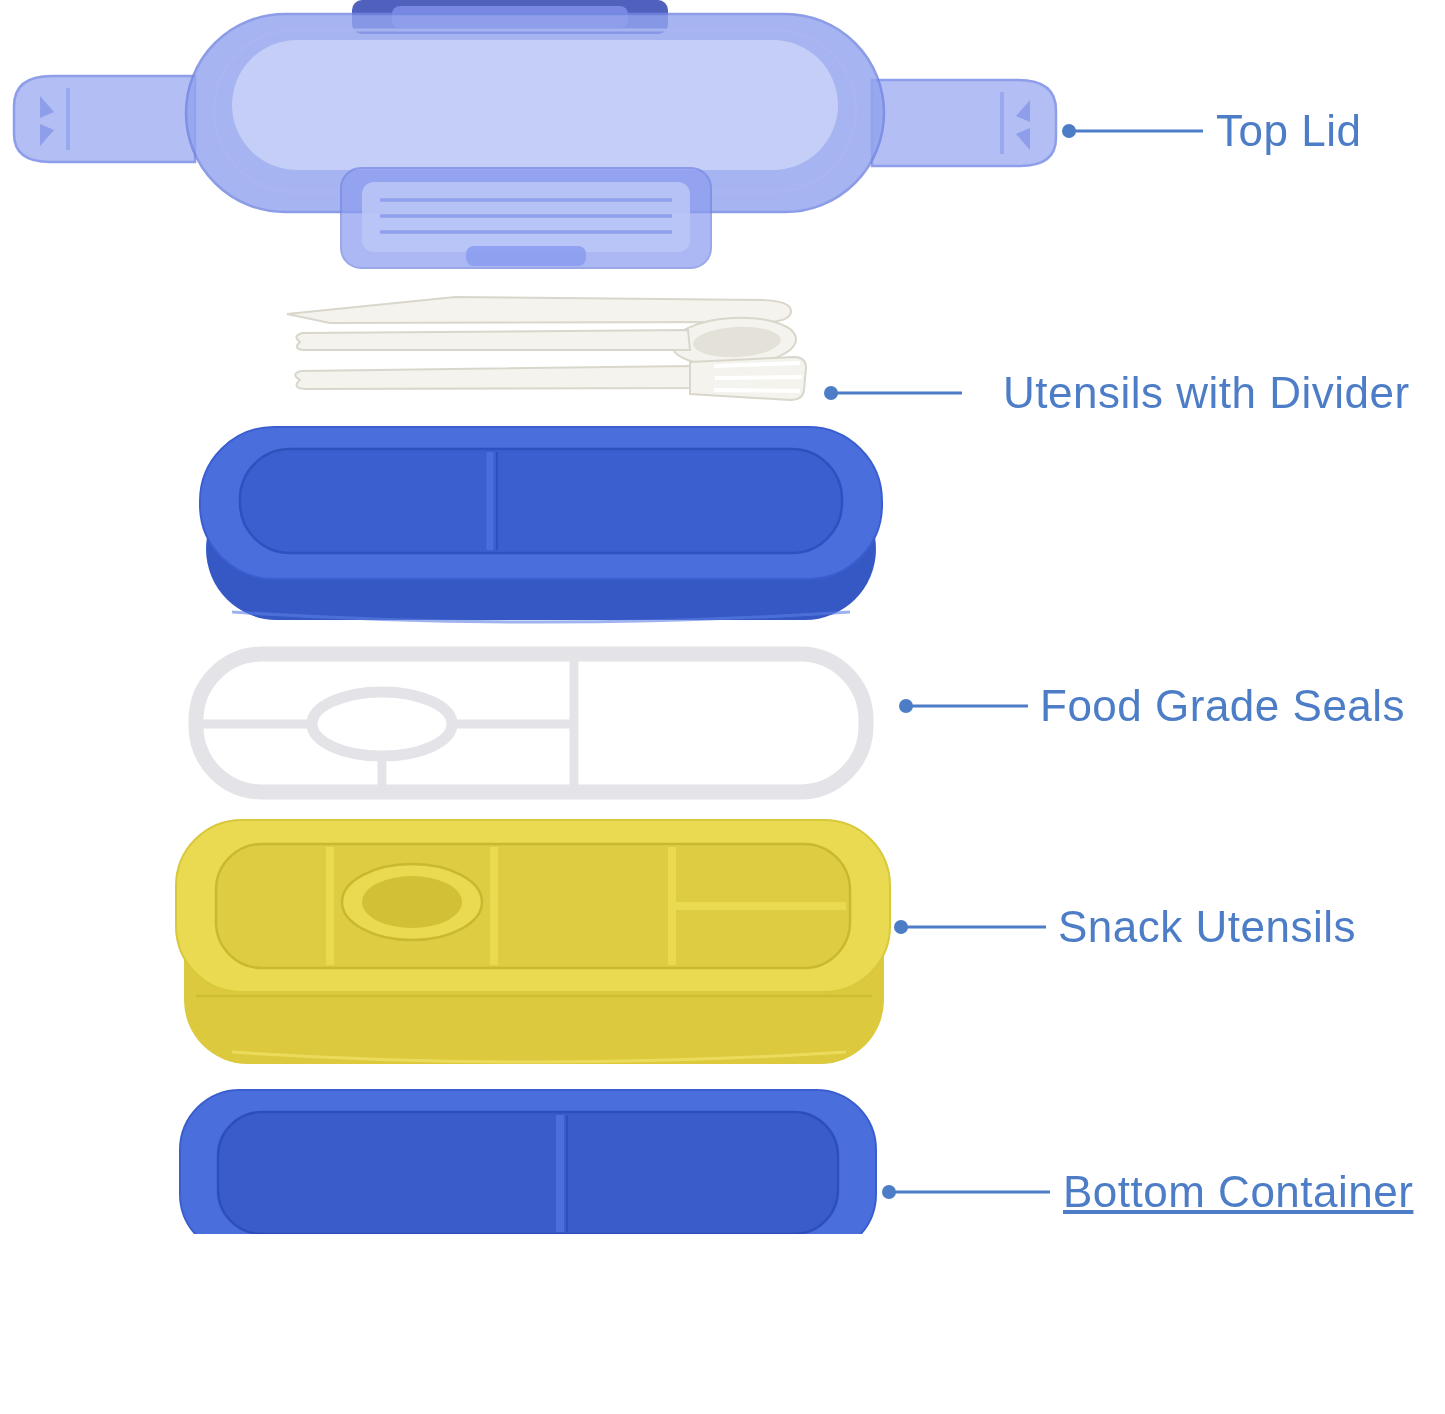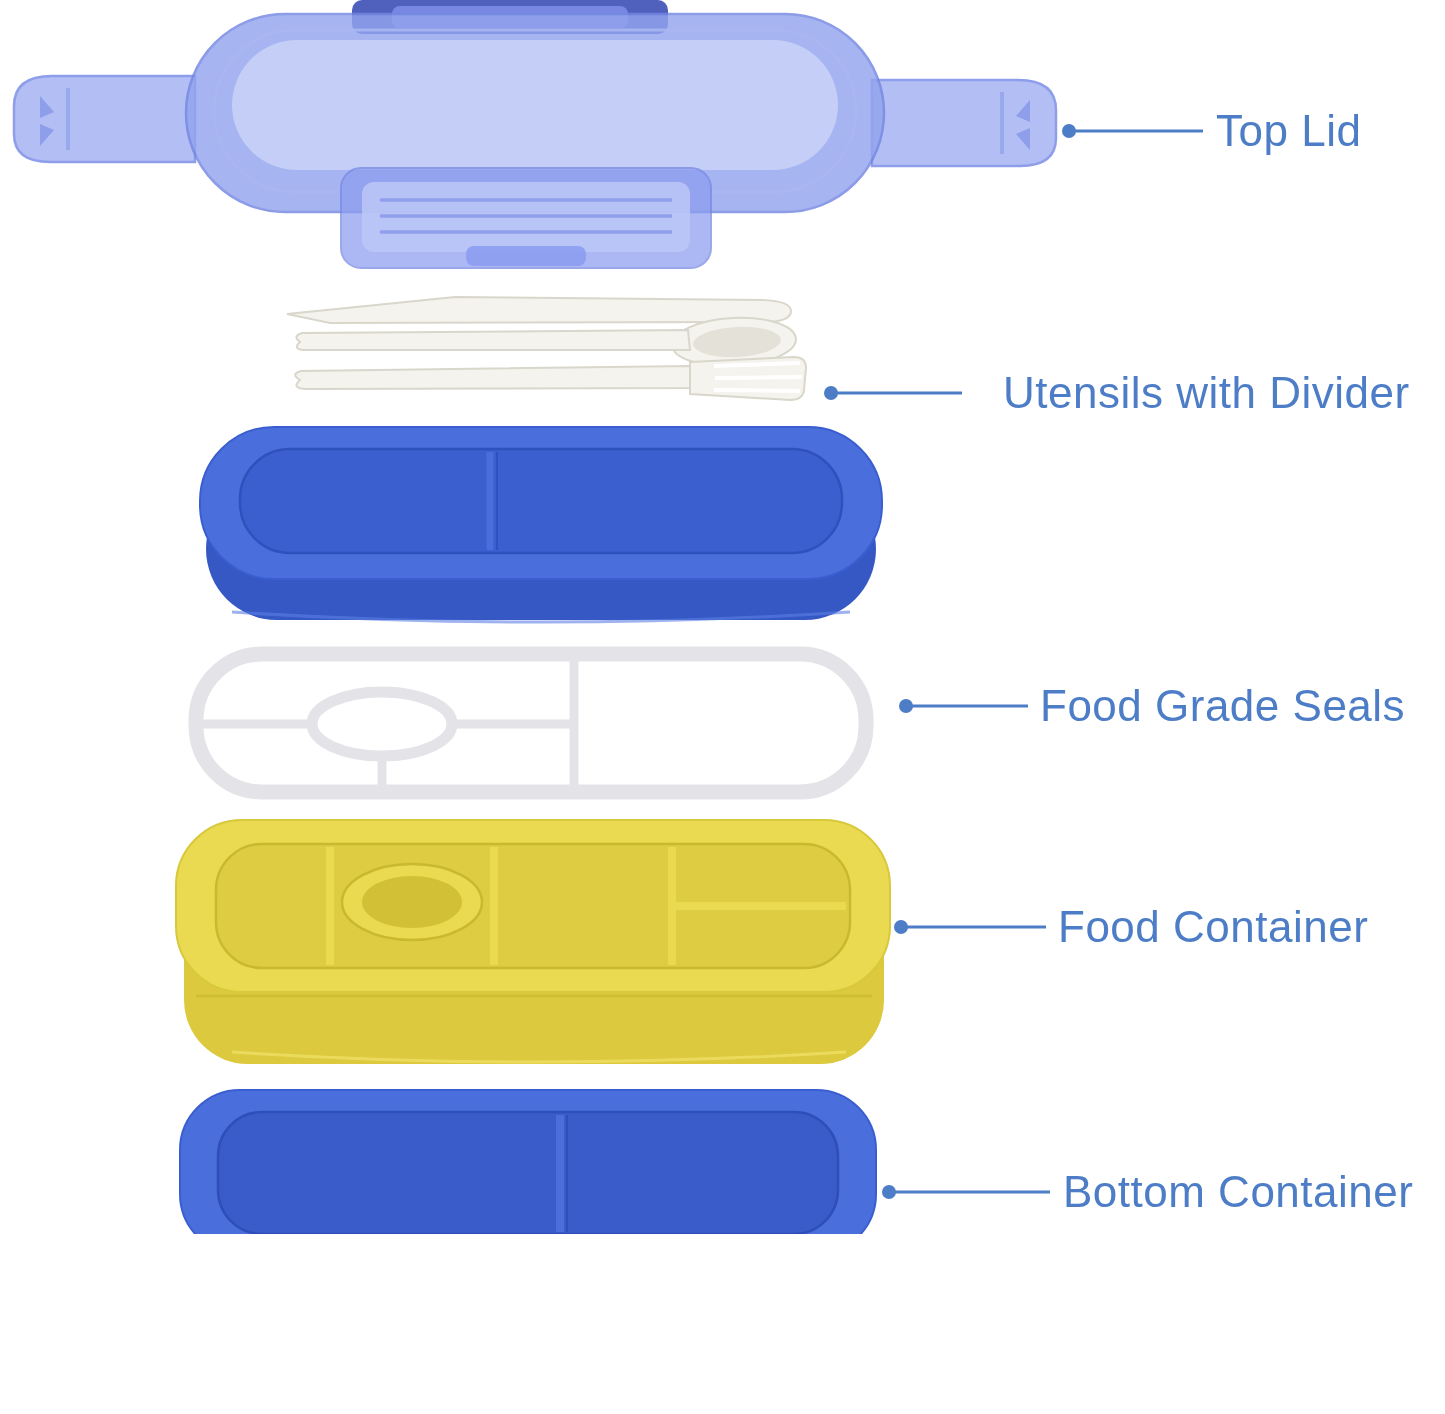--- a/index.html
+++ b/index.html
@@ -16,21 +16,21 @@
     font-size:44px;
     line-height:1;
     color:#4d7dc6;
     white-space:nowrap;
     letter-spacing:0.5px;
   }
   .label-top-lid  { left:1216px; top:109px; }
   .label-utensils { left:975px;  top:371px;margin-left:28px; }
   .label-seals    { left:1040px; top:684px;text-align:right; }
   .label-snack    { left:1058px; top:905px; }
-  .label-bottom   { left:1063px; top:1170px; }
+  .label-bottom   { left:1063px; top:1170px;text-decoration:underline; }
 </style>
 </head>
 <body>
 
 <div class="stage">
 
   <svg width="1445" height="1414" viewBox="0 0 1445 1414" xmlns="http://www.w3.org/2000/svg">
 
     <g>
 
@@ -145,15 +145,15 @@
       <g>
         <line x1="889" y1="1192" x2="1050" y2="1192"></line>
         <circle cx="889" cy="1192" r="7" fill="#4d7dc6" stroke="none"></circle>
       </g>
     </g>
   </svg>
 
   <div class="label label-top-lid">Top Lid</div>
   <div class="label label-utensils">Utensils with Divider</div>
   <div class="label label-seals">Food Grade Seals</div>
-  <div class="label label-snack">Food Container</div>
+  <div class="label label-snack">Snack Utensils</div>
   <div class="label label-bottom">Bottom Container</div>
 </div>
 
 </body></html>

